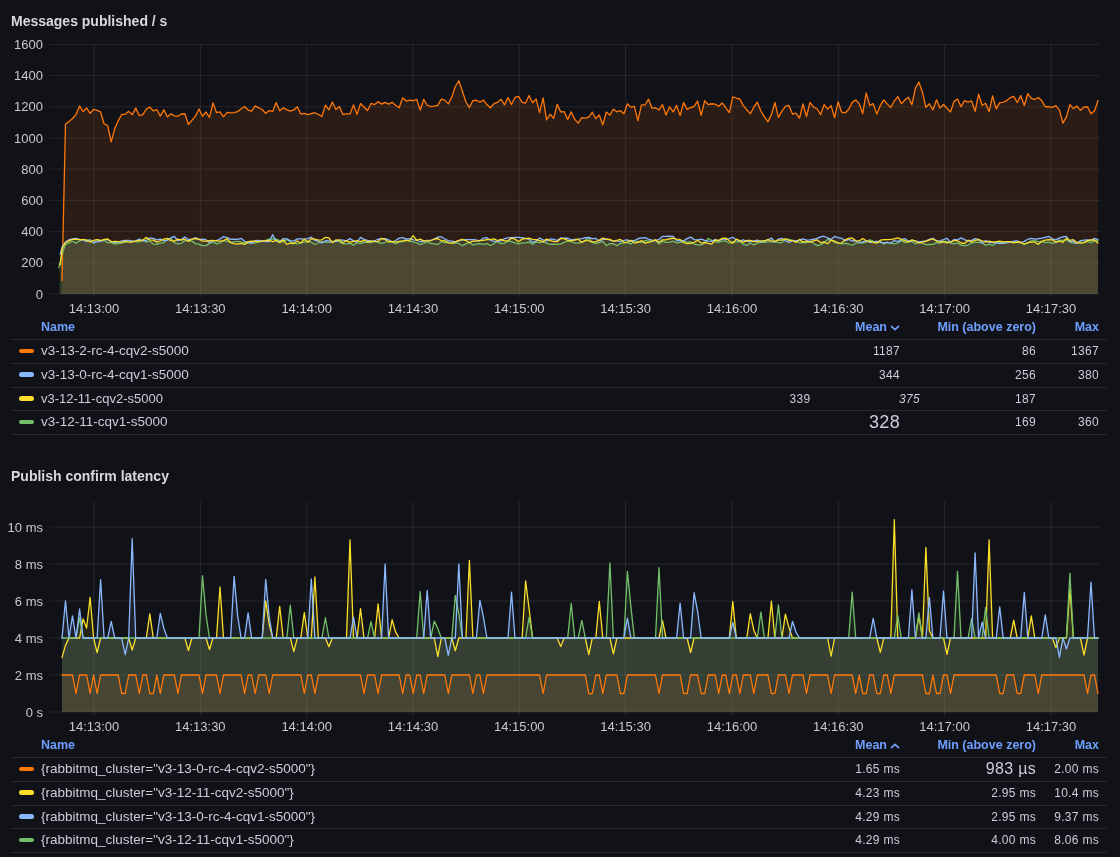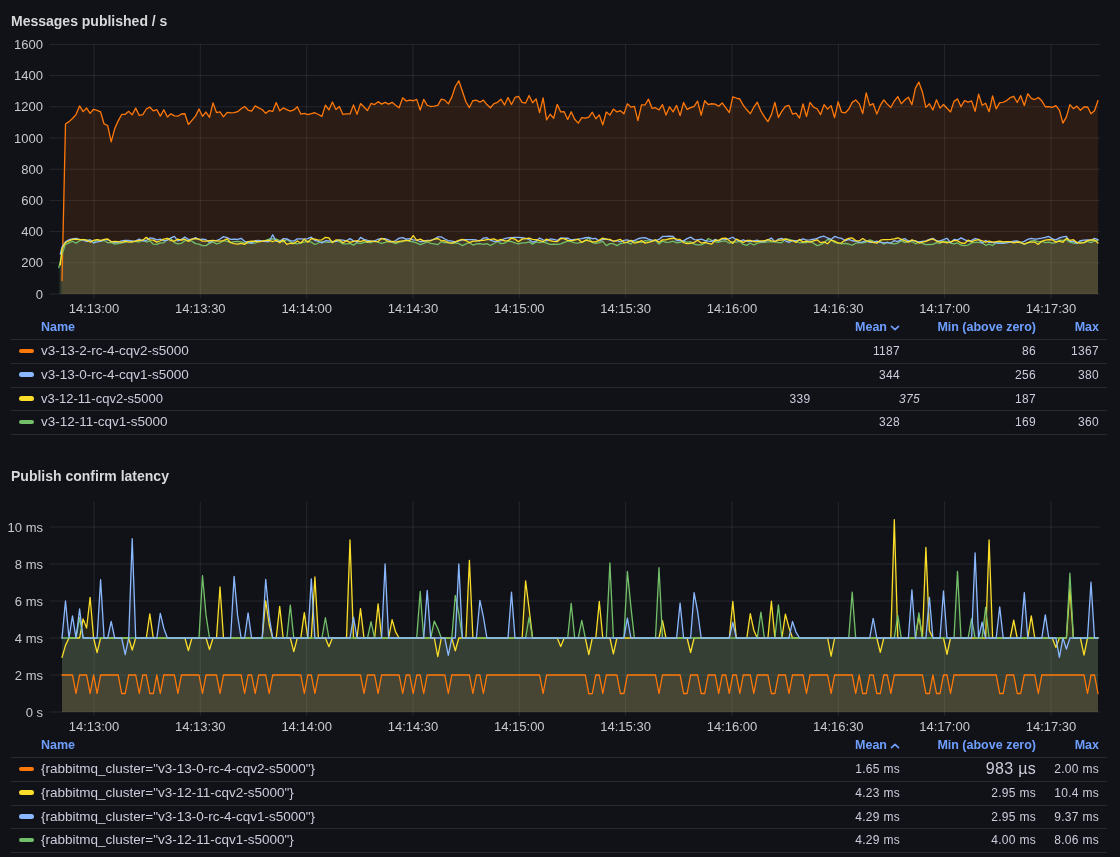--- a/index.html
+++ b/index.html
@@ -99,21 +99,21 @@
 <div style="position:absolute;left:0;top:389.6px;width:1120px;height:18px;line-height:18px;color:#ccccdc;">
 <span style="position:absolute;left:19px;top:6.5px;width:15px;height:4.5px;border-radius:2.5px;background:#fade2a"></span>
 <span style="position:absolute;left:41px;font-size:13px;">v3-12-11-cqv2-s5000</span>
 <span style="position:absolute;left:700px;width:200px;text-align:center;font-size:12px;letter-spacing:0.3px;">339</span>
 <span style="position:absolute;left:836px;width:200px;text-align:right;font-size:12px;letter-spacing:0.3px;">187</span>
 <span style="position:absolute;left:899px;width:200px;font-size:12px;letter-spacing:0.3px;font-style:italic;">375</span>
 </div>
 <div style="position:absolute;left:0;top:413.4px;width:1120px;height:18px;line-height:18px;color:#ccccdc;">
 <span style="position:absolute;left:19px;top:6.5px;width:15px;height:4.5px;border-radius:2.5px;background:#73bf69"></span>
 <span style="position:absolute;left:41px;font-size:13.5px;">v3-12-11-cqv1-s5000</span>
-<span style="position:absolute;left:700px;width:200px;text-align:right;font-size:12px;letter-spacing:0.3px;">328</span>
+<span style="position:absolute;left:700px;width:200px;text-align:right;font-size:18px;letter-spacing:0.3px;">328</span>
 <span style="position:absolute;left:836px;width:200px;text-align:right;font-size:12px;letter-spacing:0.3px;">169</span>
 <span style="position:absolute;left:899px;width:200px;text-align:right;font-size:12px;letter-spacing:0.3px;">360</span>
 </div>
 <div class="title" style="left:11px;top:460px;">Publish confirm latency</div>
 <svg width="1120" height="290" style="position:absolute;left:0;top:445px">
 <line x1="49.5" y1="267.0" x2="1100.0" y2="267.0" stroke="rgba(240,250,255,0.09)" stroke-width="1"></line>
 <line x1="49.5" y1="230.0" x2="1100.0" y2="230.0" stroke="rgba(240,250,255,0.09)" stroke-width="1"></line>
 <line x1="49.5" y1="193.0" x2="1100.0" y2="193.0" stroke="rgba(240,250,255,0.09)" stroke-width="1"></line>
 <line x1="49.5" y1="156.0" x2="1100.0" y2="156.0" stroke="rgba(240,250,255,0.09)" stroke-width="1"></line>
 <line x1="49.5" y1="119.0" x2="1100.0" y2="119.0" stroke="rgba(240,250,255,0.09)" stroke-width="1"></line>

